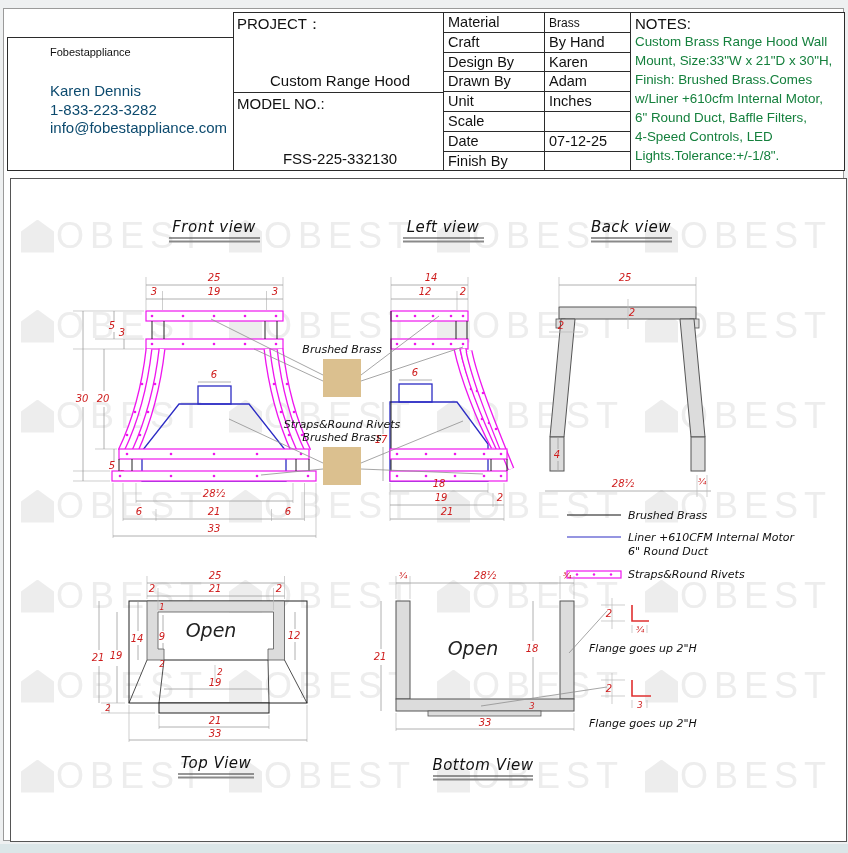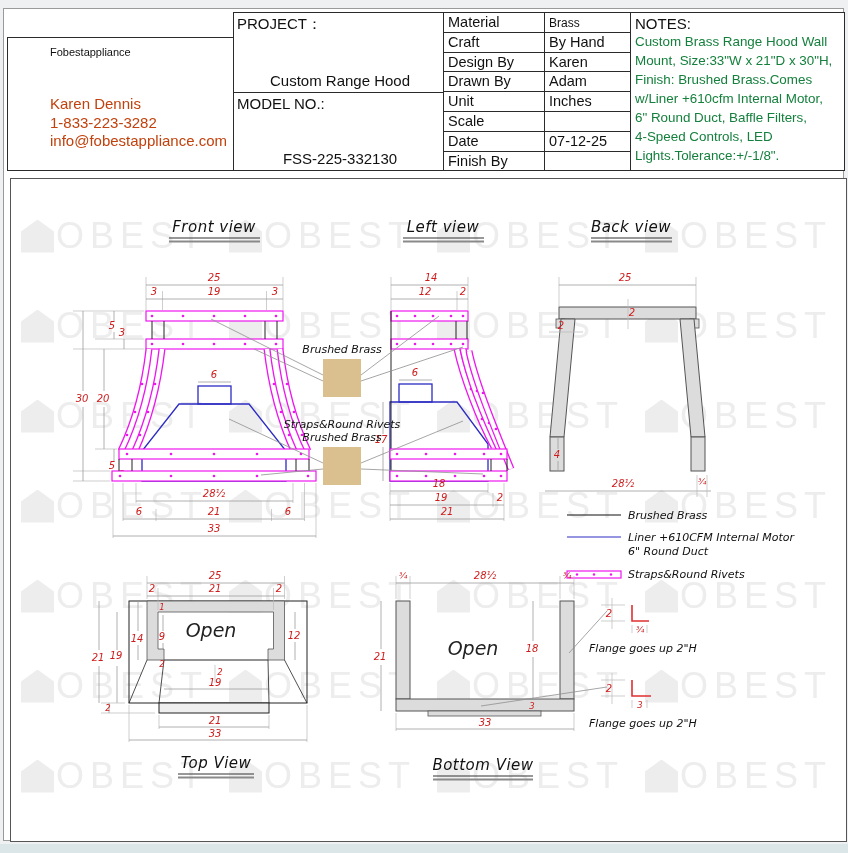--- a/index.html
+++ b/index.html
@@ -3,21 +3,21 @@
 <meta charset="utf-8">
 <style>
   html,body{margin:0;padding:0}
   body{width:848px;height:853px;position:relative;background:#eef0f1;font-family:"Liberation Sans",sans-serif;overflow:hidden}
   .sheet{position:absolute;left:3px;top:8px;width:841px;height:833px;background:#fff;border:1px solid #9a9a9a;box-sizing:border-box}
   .bottom-strip{position:absolute;left:0;top:844px;width:848px;height:9px;background:#dbe6e8}
   
   .tb{position:absolute;box-sizing:border-box;border:1px solid #2b2b2b;background:#fff}
   .tb-left{left:7px;top:37px;width:227px;height:134px;padding:8px 0 0 42px}
   .company{font-size:11px;color:#111}
-  .contact{margin-top:37px;font-size:15px;color:#c2410c;line-height:18.5px}
+  .contact{margin-top:24px;font-size:15px;color:#0c4a6e;line-height:18.5px}
   .tb-proj{left:233px;top:12px;width:211px;height:81px;padding:2px 0 0 3px}
   .tb-model{left:233px;top:92px;width:211px;height:79px;padding:2px 0 8px 3px}
   .tb-head{font-size:15px;color:#111}
   .tb-center{font-size:15px;color:#111;text-align:center;margin-top:38px}
   .tb-fields{left:443px;top:12px;width:188px;height:159px;display:grid;grid-template-columns:101px 85px;grid-auto-rows:19.8px}
   .tb-fields .cell{border-right:1px solid #2b2b2b;border-bottom:1px solid #2b2b2b;font-size:14.5px;color:#111;padding:1px 0 4px 4px;overflow:hidden;white-space:nowrap}
   .tb-fields .cell.last{border-bottom:none}
   .tb-fields .cell.val{border-right:none}
   .tb-fields .sm{font-size:12px;padding-top:3px}
   .tb-notes{left:630px;top:12px;width:215px;height:159px;padding:2px 0 0 4px}

